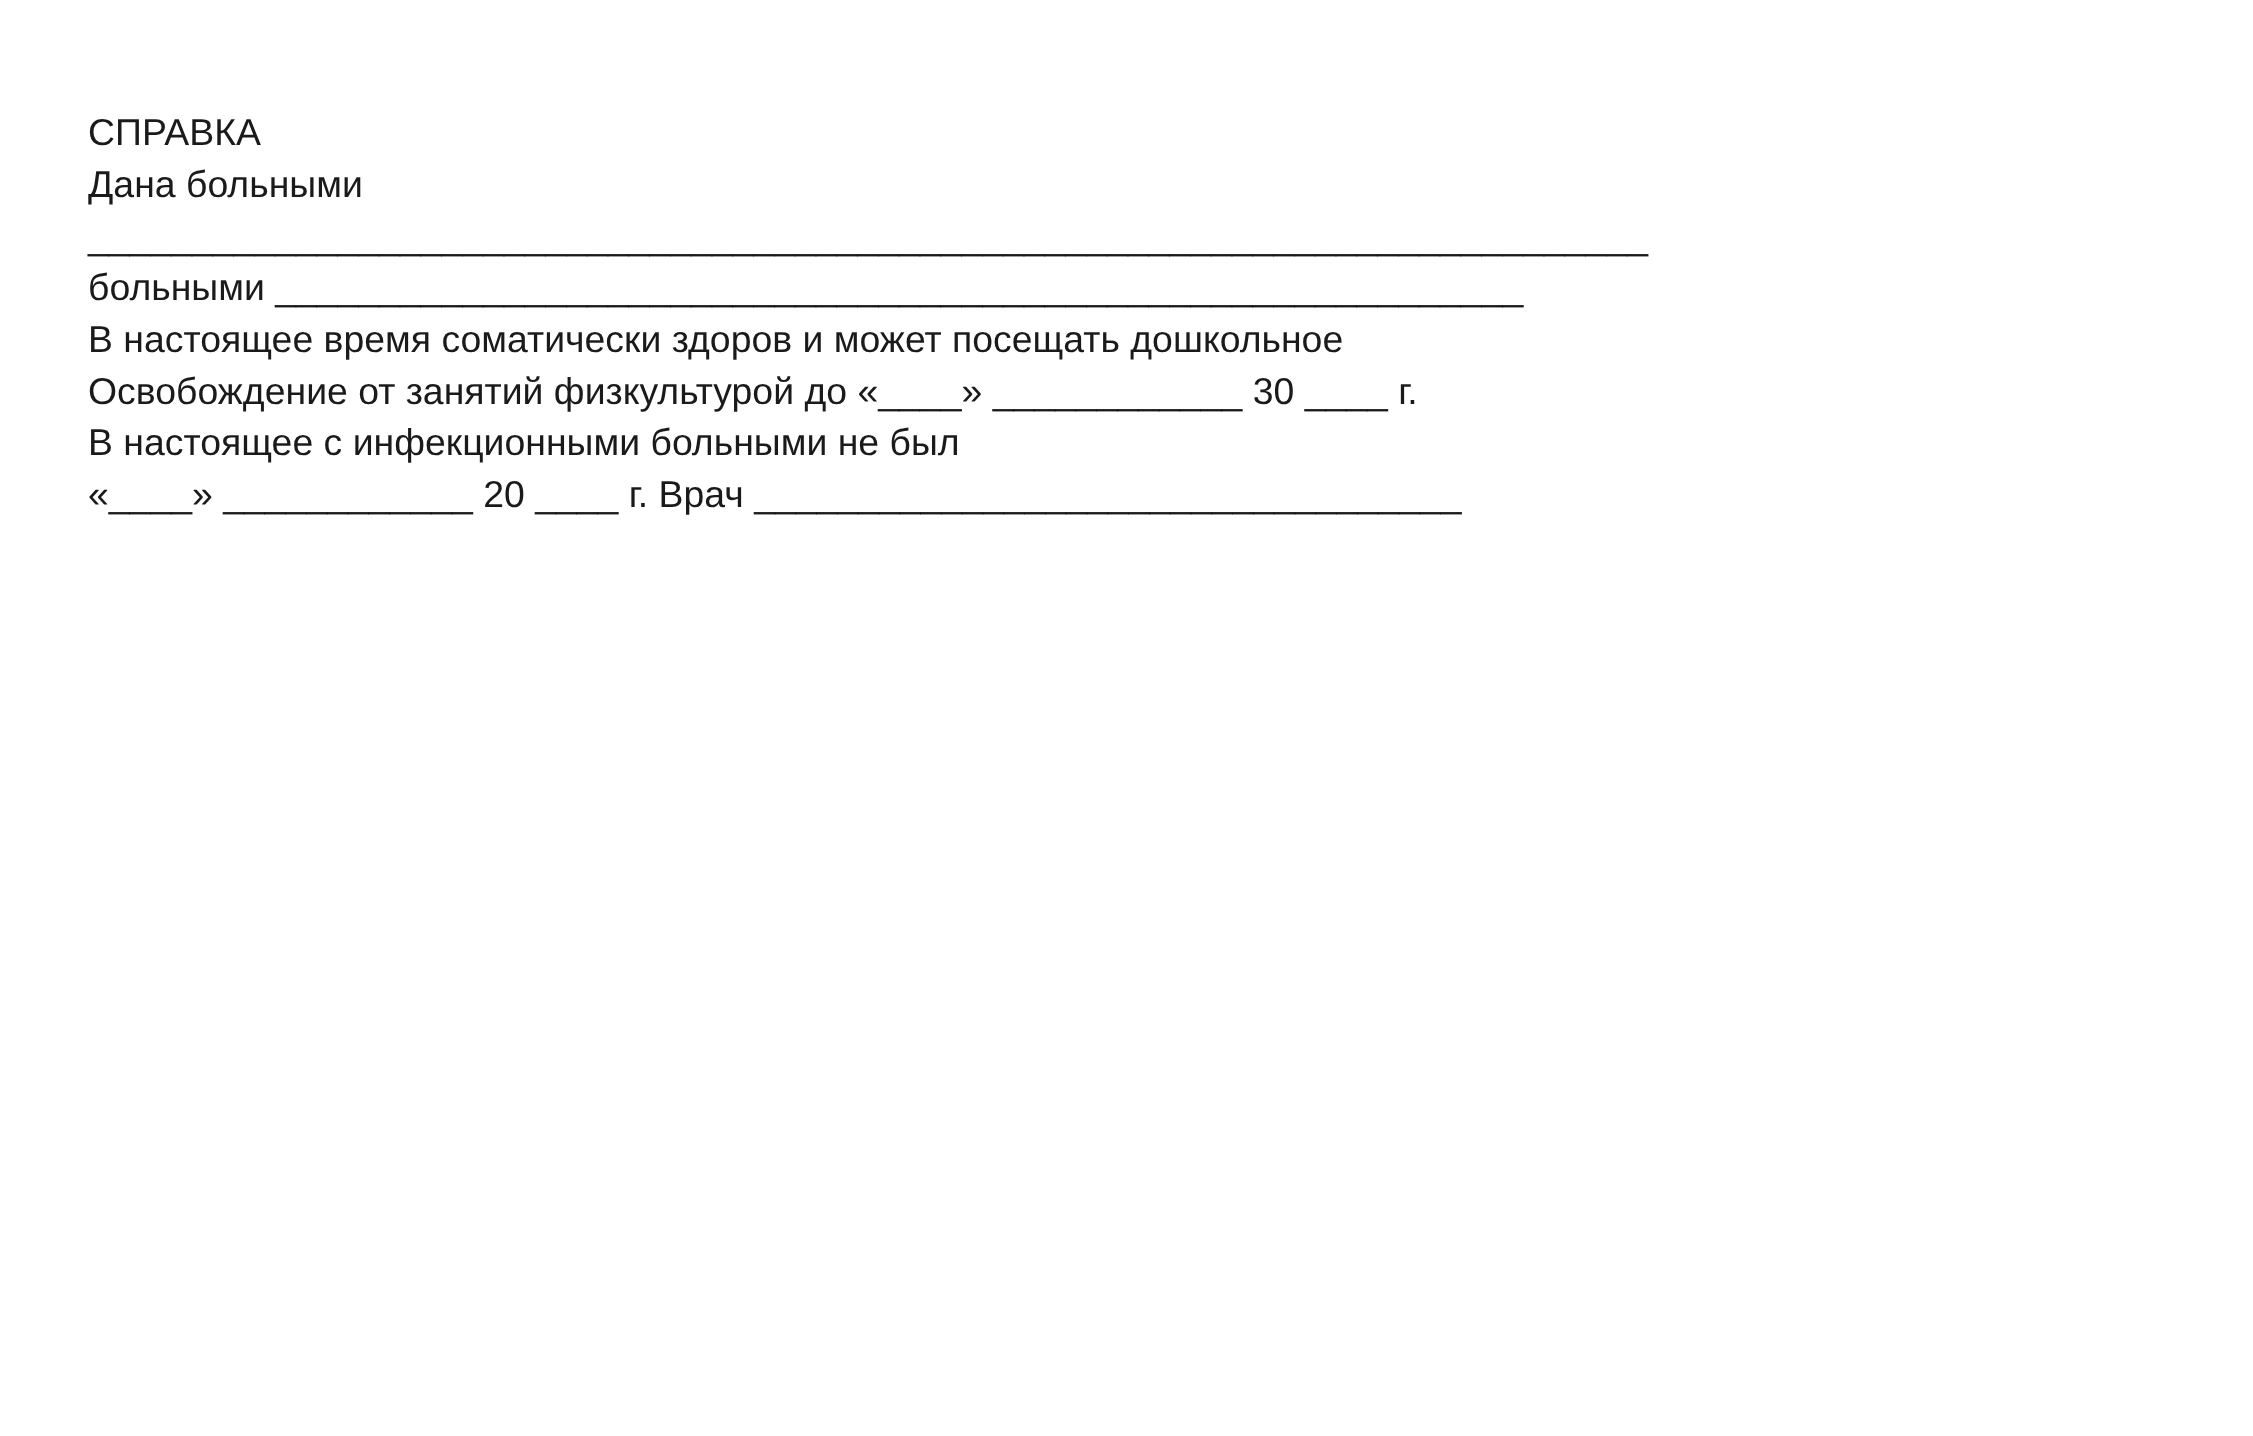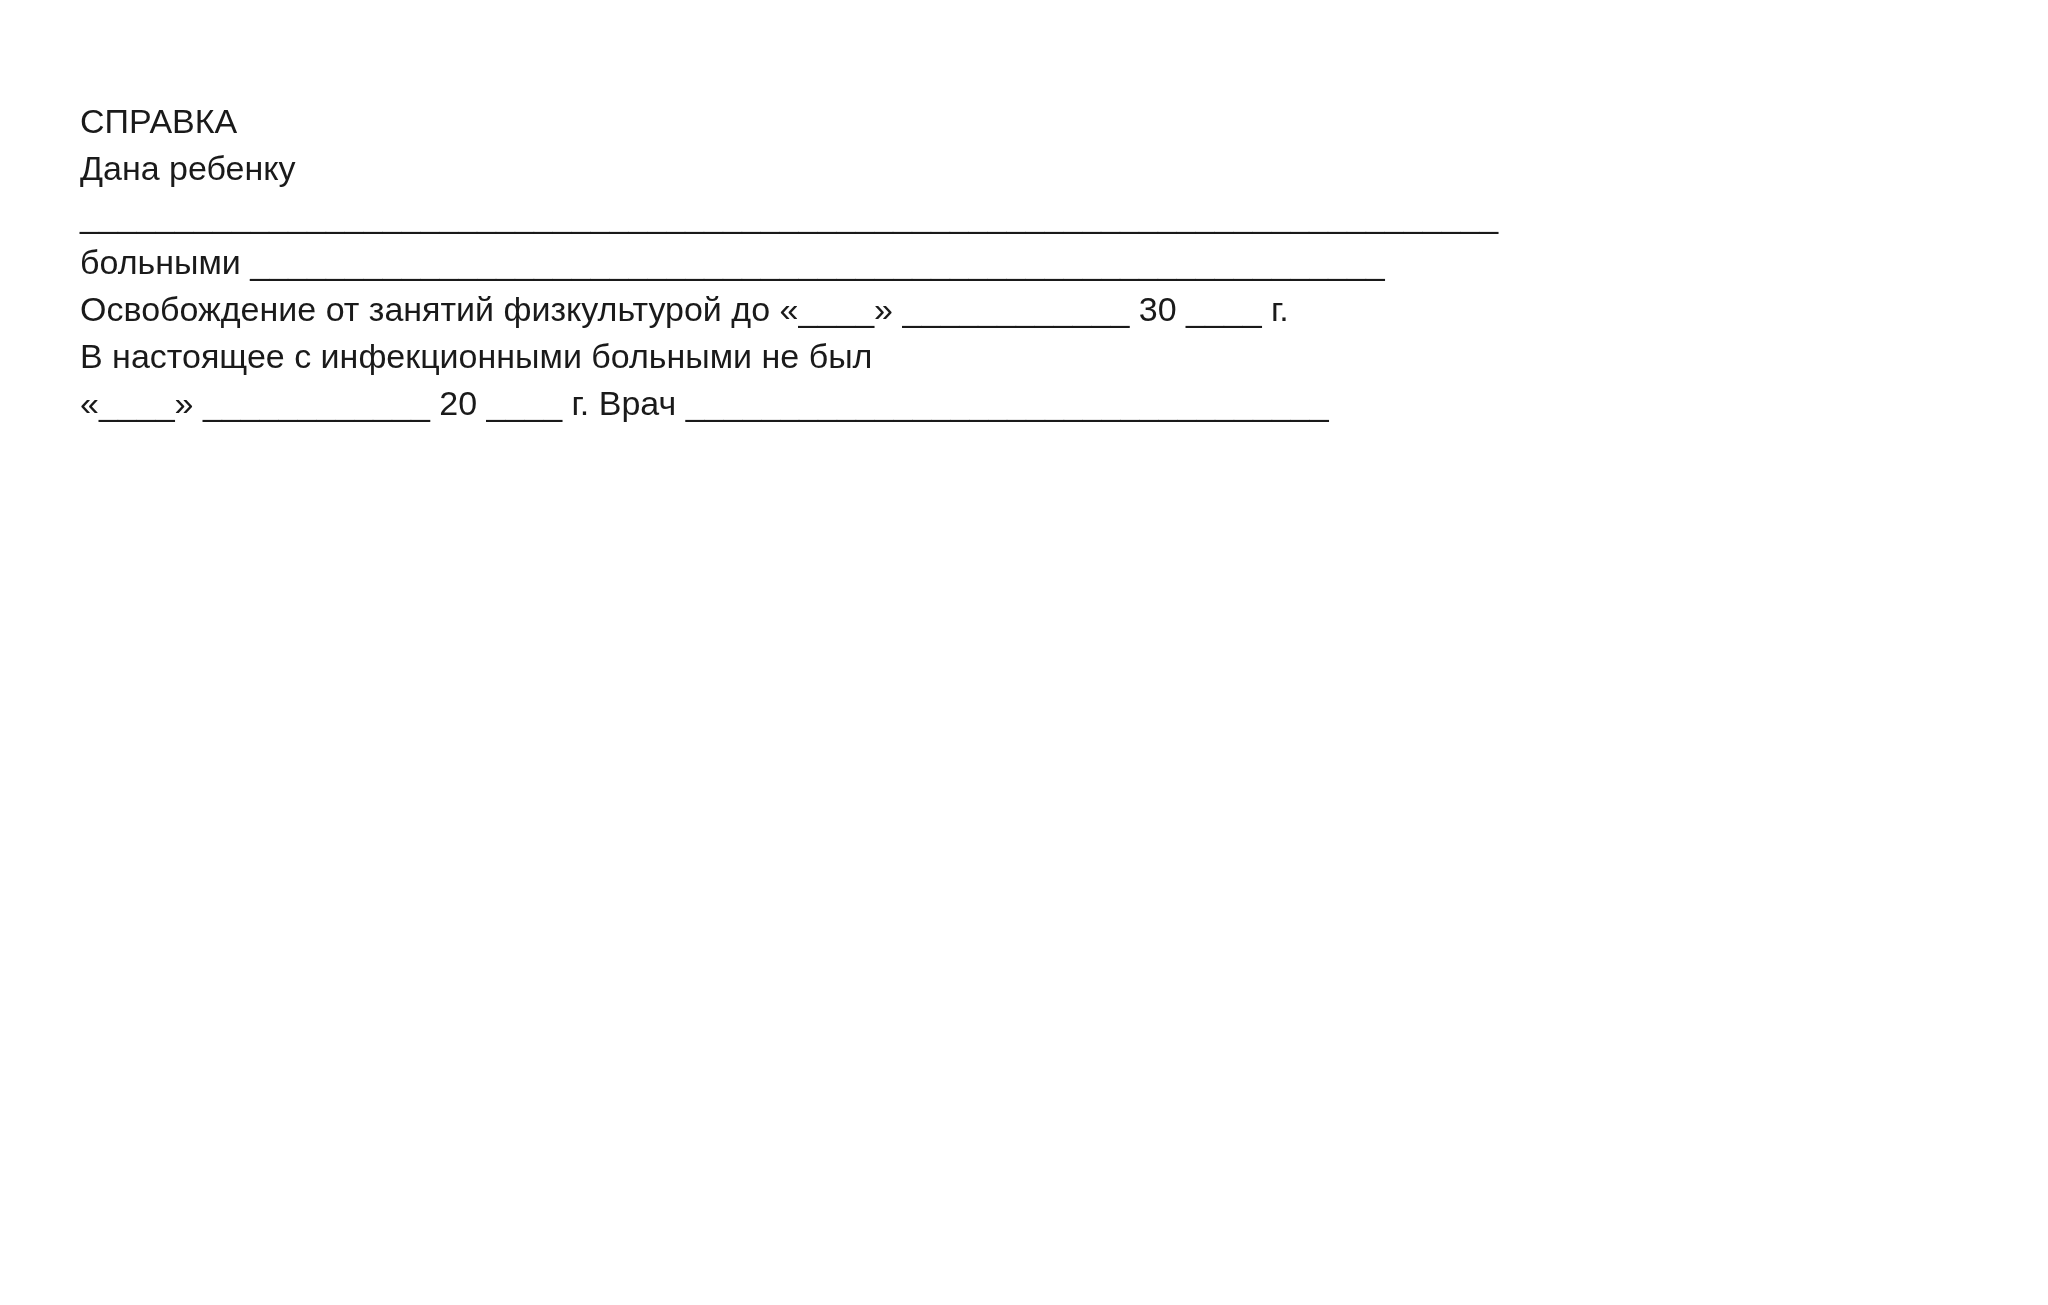--- a/index.html
+++ b/index.html
@@ -32,27 +32,28 @@
     .tight { margin: 0 0 0 0; }
     .para  { margin: 0 0 38px 0; }
   </style>
 </head>
 <body>
 
 <div class="page">
 
   <h1 class="title"><span>СПРАВКА</span></h1>
 
-  <p class="tight">Дана ребенку</p>
+  <p class="tight">Дана больными</p>
 
   <p class="para">___________________________________________________________________________</p>
 
 
   <p class="para">больными ____________________________________________________________</p>
 
+  <p class="tight">В настоящее время соматически здоров и может посещать дошкольное</p>
 
 
   <p class="para">Освобождение от занятий физкультурой до «____» ____________ 30 ____ г.</p>
 
   <p class="para">В настоящее с инфекционными больными не был</p>
 
   <p class="tight">«____» ____________ 20 ____ г. Врач __________________________________</p>
 
 </div>
 

